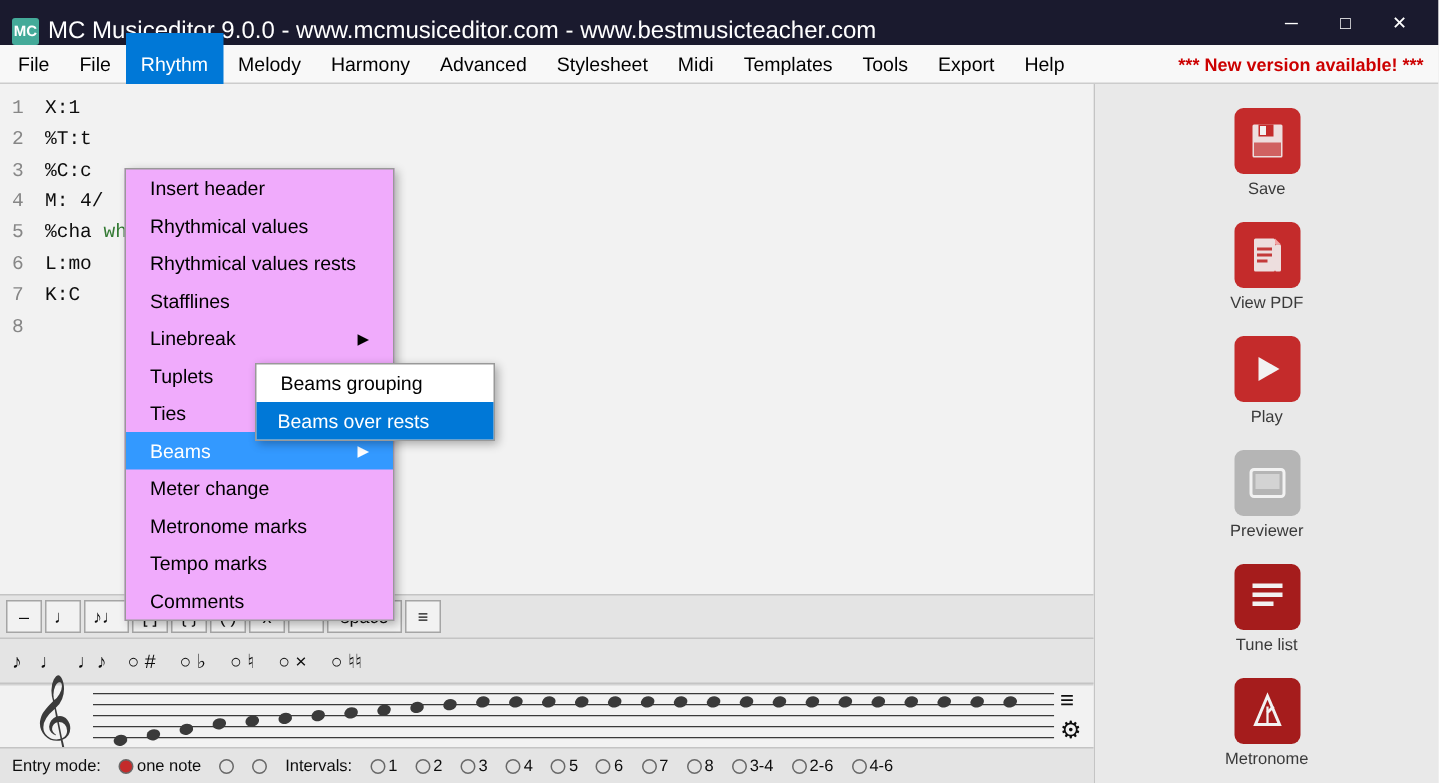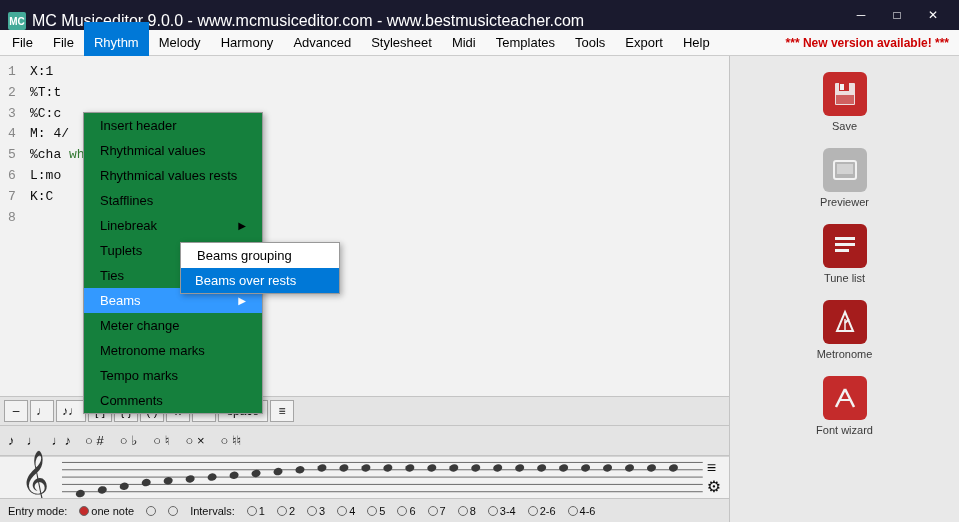--- a/index.html
+++ b/index.html
@@ -183,21 +183,21 @@
       font-size: 22px;
       color: white;
     }
     .panel-btn .icon-box.red { background: #cc2222; }
     .panel-btn .icon-box.dark-red { background: #aa1111; }
     .panel-btn .label { font-size: 11px; color: #333; text-align: center; }
 
     
     .dropdown {
       position: absolute;
-      background: #15803d;
+      background: #f0abfc;
       border: 1px solid #999;
       box-shadow: 2px 2px 6px rgba(0,0,0,0.3);
       z-index: 100;
       min-width: 180px;
     }
     .dropdown-item {
       padding: 5px 16px;
       cursor: pointer;
       display: flex;
       align-items: center;
@@ -206,21 +206,21 @@
     }
     .dropdown-item.highlighted {
       background: #3399ff;
       color: white;
     }
     .submenu-arrow { font-size: 10px; }
 
     
     .submenu {
       position: absolute;
-      left: 180px;
+      left: 170px;
       top: 186px;
       background: white;
       border: 1px solid #999;
       box-shadow: 2px 2px 6px rgba(0,0,0,0.3);
       z-index: 101;
       min-width: 160px;
     }
     .submenu-item {
       padding: 5px 16px;
       cursor: pointer;
@@ -357,21 +357,42 @@
           <svg width="26" height="26" viewBox="0 0 26 26">
             <rect x="3" y="2" width="20" height="22" rx="1" fill="white" opacity="0.9"></rect>
             <rect x="7" y="2" width="10" height="8" fill="#cc2222"></rect>
             <rect x="4" y="14" width="18" height="9" fill="#cc2222" opacity="0.7"></rect>
             <rect x="8" y="3" width="4" height="6" fill="white"></rect>
           </svg>
         </div>
         <span class="label">Save</span>
       </div>
 
-
+      <div class="panel-btn">
+        <div class="icon-box red">
+          <svg width="26" height="26" viewBox="0 0 26 26">
+            <rect x="4" y="2" width="14" height="22" rx="1" fill="white" opacity="0.9"></rect>
+            <polygon points="18,2 22,6 18,6" fill="#ffaaaa"></polygon>
+            <rect x="18" y="6" width="4" height="18" rx="1" fill="white" opacity="0.9"></rect>
+            <rect x="6" y="8" width="10" height="2" fill="#cc3333"></rect>
+            <rect x="6" y="12" width="10" height="2" fill="#cc3333"></rect>
+            <rect x="6" y="16" width="7" height="2" fill="#cc3333"></rect>
+          </svg>
+        </div>
+        <span class="label">View PDF</span>
+      </div>
+
+      <div class="panel-btn">
+        <div class="icon-box red">
+          <svg width="26" height="26" viewBox="0 0 26 26">
+            <polygon points="7,5 21,13 7,21" fill="white"></polygon>
+          </svg>
+        </div>
+        <span class="label">Play</span>
+      </div>
 
 
       <div class="panel-btn">
         <div class="icon-box" style="background:#bbb;">
           <svg width="26" height="26" viewBox="0 0 26 26">
             <rect x="2" y="4" width="22" height="18" rx="2" fill="none" stroke="white" stroke-width="2"></rect>
             <rect x="5" y="7" width="16" height="10" fill="white" opacity="0.5"></rect>
           </svg>
         </div>
         <span class="label">Previewer</span>

